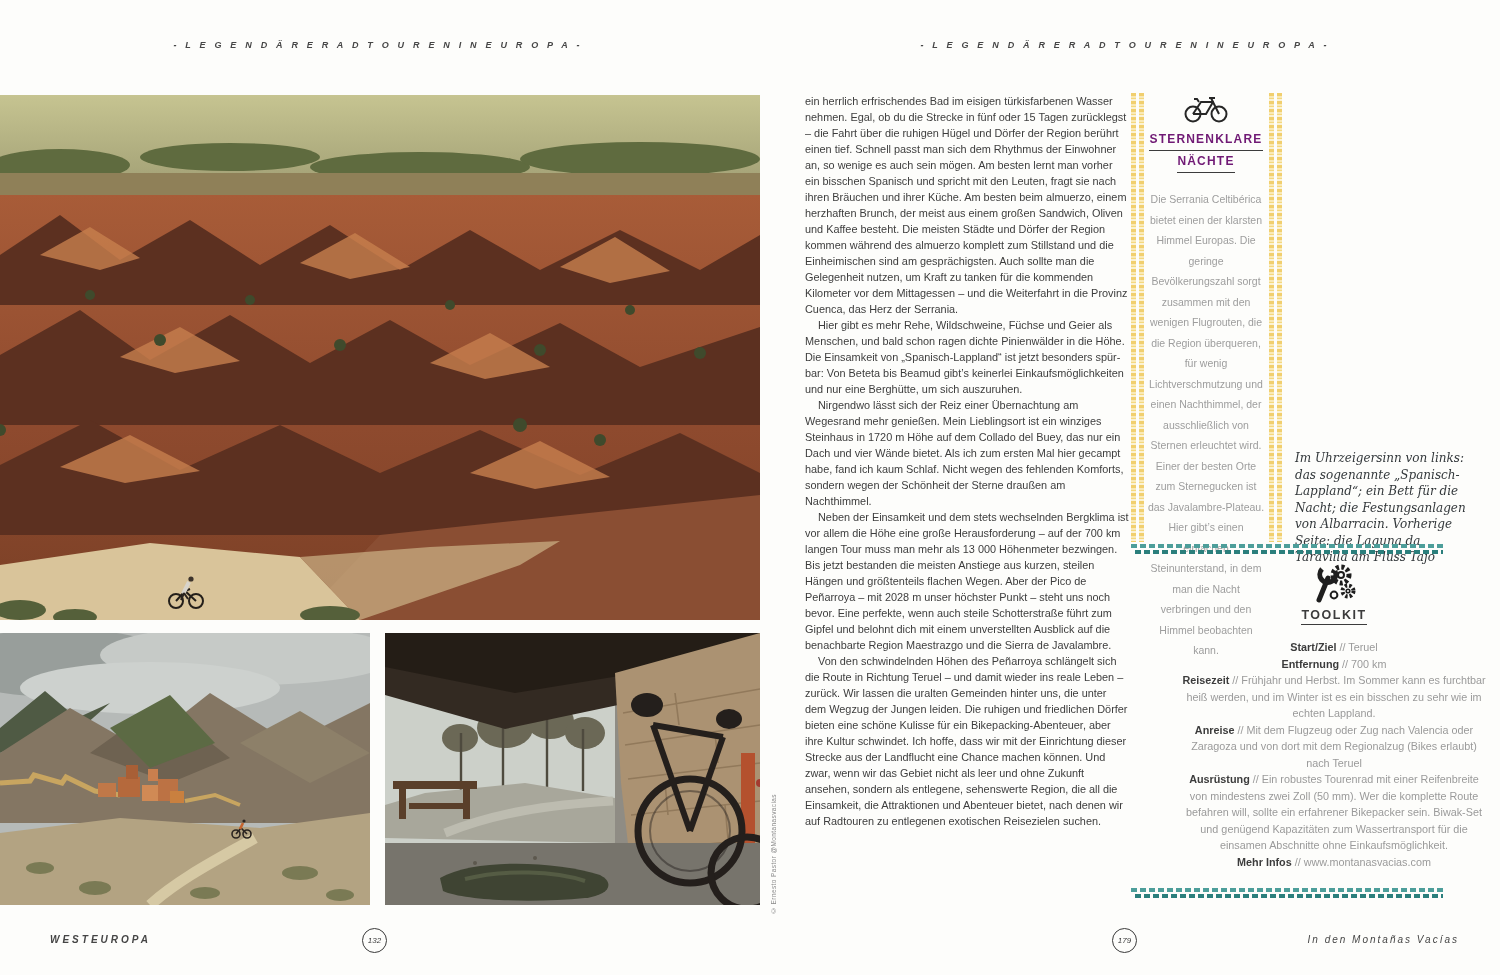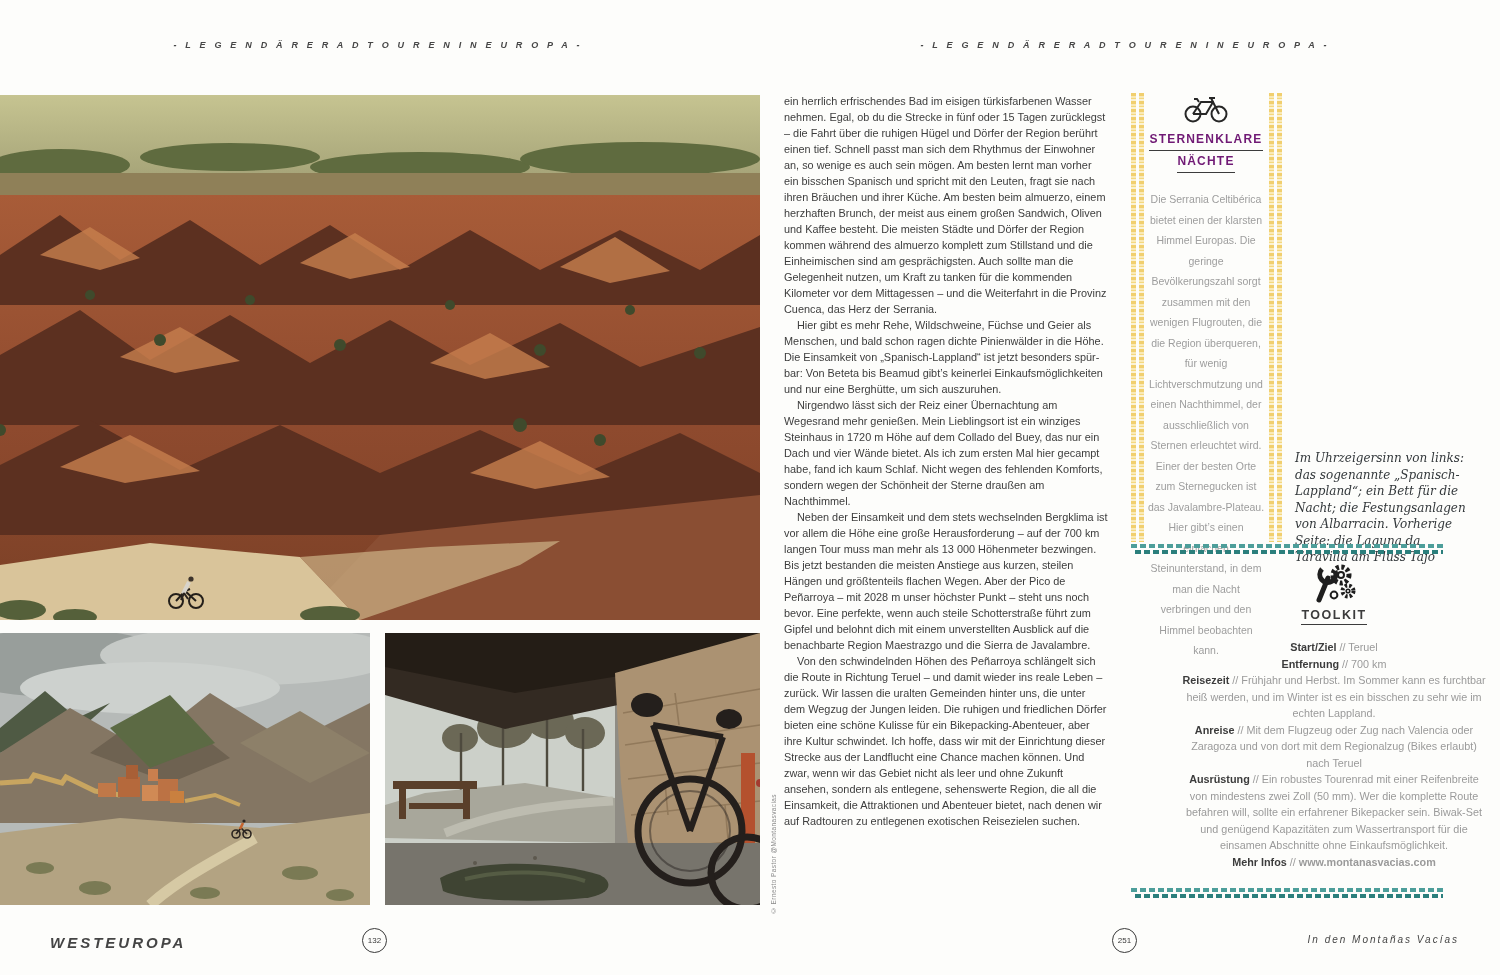--- a/index.html
+++ b/index.html
@@ -23,21 +23,21 @@
   .photo-village{left:0;top:633px;width:370px;height:272px;}
   .photo-shelter{left:385px;top:633px;width:375px;height:272px;}
   .photo-credit{
     position:absolute;left:770px;top:782px;width:16px;height:132px;
     writing-mode:vertical-rl;transform:rotate(180deg);
     font-size:6.5px;color:#8a8a8a;letter-spacing:.4px;white-space:nowrap;
   }
 
   
   .article{
-    position:absolute;left:784px;top:93px;width:324px;height:826px;overflow:hidden;
+    position:absolute;left:805px;top:93px;width:324px;height:826px;overflow:hidden;
     font-size:10.9px;line-height:16px;color:#3d3d3d;
   }
   .article p{margin:0;}
   .indent{text-indent:13px;}
   .pull-quote{
     margin:13px 2px 12px 2px;text-align:center;
     font-family:"DejaVu Serif",serif;font-style:italic;
     font-size:16px;line-height:23px;color:#2e2e2e;letter-spacing:.3px;
   }
 
@@ -87,34 +87,34 @@
     position:absolute;left:1179px;top:562px;width:310px;text-align:center;
   }
   .toolkit-icon{display:block;margin:0 auto 4px auto;}
   .toolkit-title{
     font-size:12.5px;font-weight:bold;letter-spacing:1.5px;color:#3c3c3c;
   }
   .toolkit-title .ul{display:inline-block;border-bottom:1.5px solid #3c3c3c;padding-bottom:2px;}
   .toolkit-items{margin-top:14px;font-size:10.8px;line-height:16.5px;color:#9a9a9a;}
   .toolkit-items p{margin:0;}
   .toolkit-items strong{color:#3c3c3c;font-weight:bold;}
-  .tk-link{color:#9a9a9a;text-decoration:none;font-weight:bold;}
+  .tk-link{color:#9a9a9a;text-decoration:none;}
 
   
   .folio{
     position:absolute;top:928px;width:23px;height:23px;border:1.3px solid #3a3a3a;border-radius:50%;
     display:flex;align-items:center;justify-content:center;
-    font-size:8px;color:#3a3a3a;background:transparent;
+    font-size:8px;font-style:italic;color:#3a3a3a;background:transparent;
   }
   .folio-left{left:362px;}
   .folio-right{left:1112px;}
   .footer-text{
     position:absolute;top:934px;font-style:italic;color:#454545;
   }
-  .footer-section{left:50px;font-size:15px;letter-spacing:3px;font-weight:600;}
+  .footer-section{left:50px;font-size:10px;letter-spacing:3px;font-weight:600;}
   .footer-chapter{right:53px;font-size:10px;letter-spacing:2px;text-align:right;}
 </style>
 </head>
 <body>
 
 <div class="spread">
 
   <div class="running-head rh-left">-  L E G E N D Ä R E   R A D T O U R E N   I N   E U R O P A  -</div>
   <div class="running-head rh-right">-  L E G E N D Ä R E   R A D T O U R E N   I N   E U R O P A  -</div>
 
@@ -354,16 +354,16 @@
       <p><strong>Entfernung</strong><span> // </span><span>700 km</span></p>
       <p><strong>Reisezeit</strong><span> // </span><span>Frühjahr und Herbst. Im Sommer kann es furchtbar heiß werden, und im Winter ist es ein bisschen zu sehr wie im echten Lappland.</span></p>
       <p><strong>Anreise</strong><span> // </span><span>Mit dem Flugzeug oder Zug nach Valencia oder Zaragoza und von dort mit dem Regionalzug (Bikes erlaubt) nach Teruel</span></p>
       <p><strong>Ausrüstung</strong><span> // </span><span>Ein robustes Tourenrad mit einer Reifenbreite von mindestens zwei Zoll (50 mm). Wer die komplette Route befahren will, sollte ein erfahrener Bikepacker sein. Biwak-Set und genügend Kapazitäten zum Wassertransport für die einsamen Abschnitte ohne Einkaufsmöglichkeit.</span></p>
       <p><strong>Mehr Infos</strong><span> // </span><span class="tk-link">www.montanasvacias.com</span></p>
     </div>
   </div>
 
   <div class="footer-text footer-section">WESTEUROPA</div>
   <div class="folio folio-left">132</div>
-  <div class="folio folio-right">251</div>
+  <div class="folio folio-right">179</div>
   <div class="footer-text footer-chapter">In den Montañas Vacías</div>
 
 </div>
 
 </body></html>

